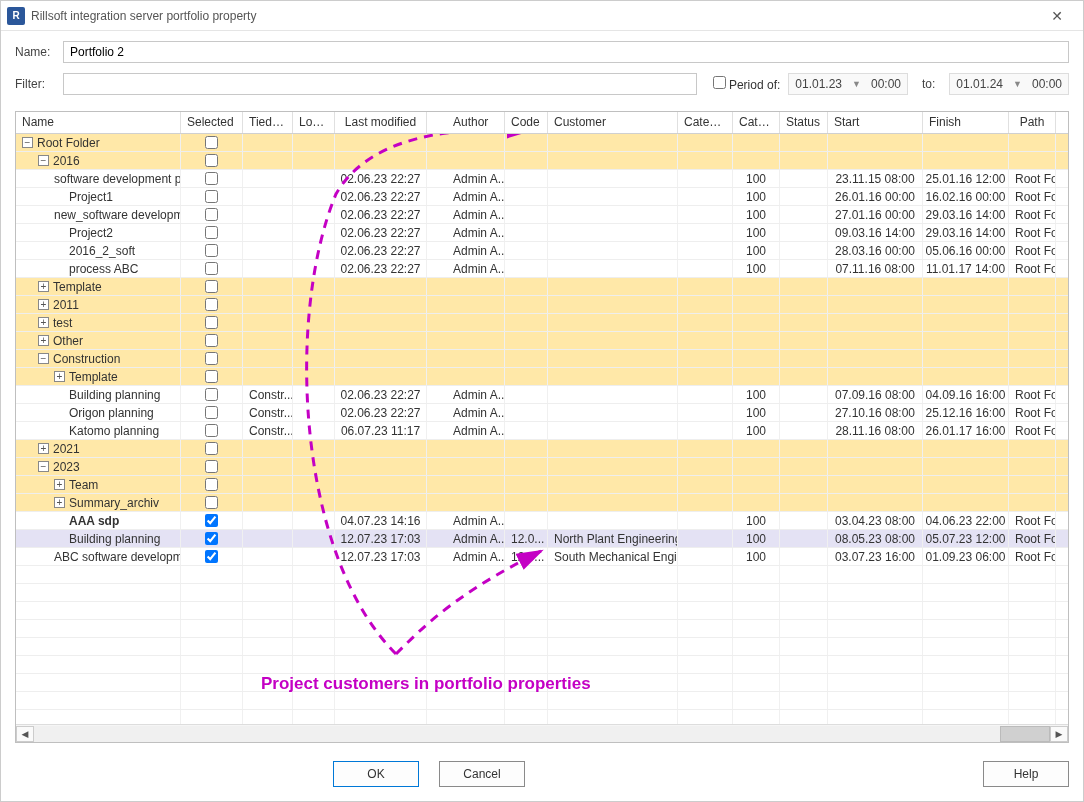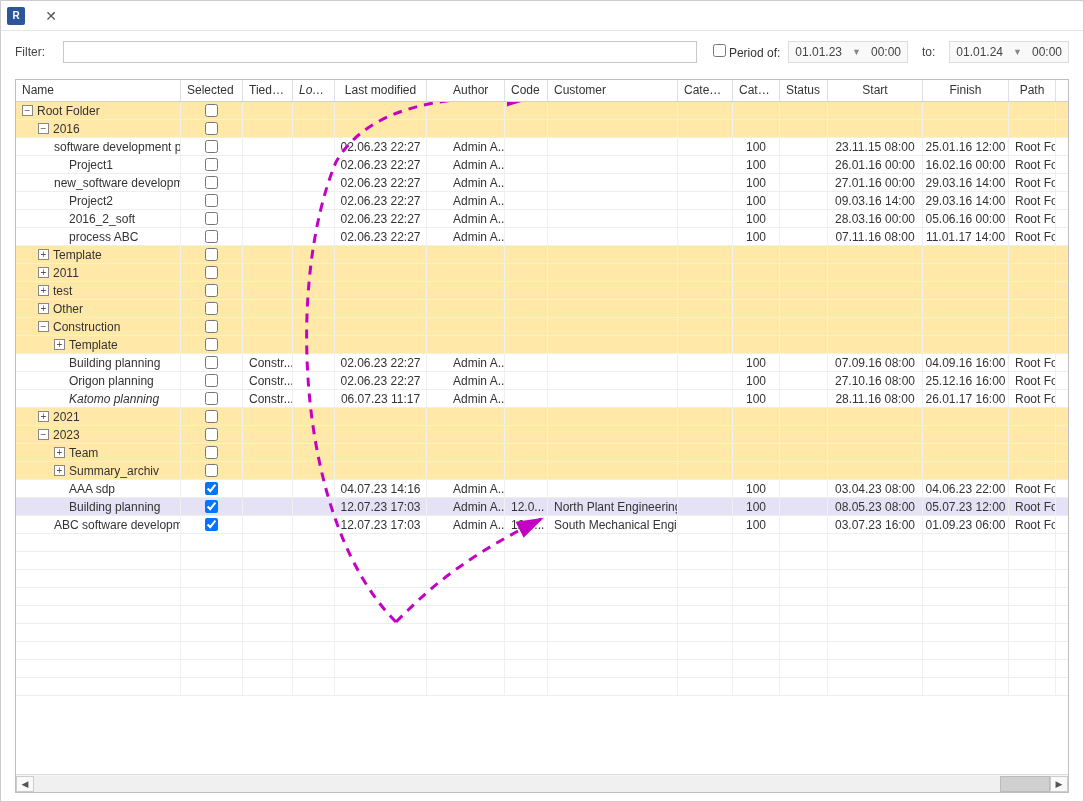--- a/index.html
+++ b/index.html
@@ -38,42 +38,47 @@
 .buttons .spacer { flex: 1; }
 .btn { min-width: 86px; height: 26px; border: 1px solid #8a8a8a; background: #fdfdfd; font-size: 12px; color: #333; display: flex; align-items: center; justify-content: center; }
 .btn.primary { border-color: #0078d7; }
 .annotation { position: absolute; left: 245px; top: 540px; color: #c400c4; font-size: 17px; font-weight: bold; pointer-events: none; }
 svg.overlay { position: absolute; left: 0; top: 0; pointer-events: none; }
 
 
 .c-name { width: 165px; }
 .c-sel { width: 62px; }
 .c-tied { width: 50px; }
-.c-lock { width: 42px; font-style: italic; }
+.c-lock { width: 42px; }
 .c-mod { width: 92px; }
 .c-auth { width: 58px; margin-left: 20px; }
 .c-code { width: 43px; }
 .c-cust { width: 130px; }
 .c-cat { width: 55px; }
 .c-prio { width: 47px; }
 .c-stat { width: 48px; }
 .c-start { width: 95px; }
 .c-finish { width: 86px; }
 .c-path { width: 47px; }
 </style>
 </head>
 <body>
 
 <div class="window">
   <div class="titlebar">
     <div class="app-icon">R</div>
+    <div class="titlebar-title">Rillsoft integration server portfolio property</div>
     <div class="titlebar-close">✕</div>
   </div>
 
   <div class="form-area">
+    <div class="row">
+      <div class="lbl">Name:</div>
+      <input class="text-input" value="Portfolio 2" style="">
+    </div>
     <div class="row filter-row">
       <div class="lbl">Filter:</div>
       <input class="text-input" style="max-width: 658px;">
       <label class="period-check">
         <input type="checkbox" style="">
         <span>Period of:</span>
       </label>
       <div class="date-seg">
         <span>01.01.23</span>
         <span class="drop">▼</span>
@@ -94,22 +99,22 @@
       <div class="gh c-sel">Selected</div>
       <div class="gh c-tied">Tied to...</div>
       <div class="gh c-lock">Lock...</div>
       <div class="gh c-mod" style="text-align:center">Last modified</div>
       <div class="gh c-auth">Author</div>
       <div class="gh c-code">Code</div>
       <div class="gh c-cust">Customer</div>
       <div class="gh c-cat">Category</div>
       <div class="gh c-prio">Category</div>
       <div class="gh c-stat">Status</div>
-      <div class="gh c-start" style="text-align:center">Start</div>
-      <div class="gh c-finish" style="text-align:center">Finish</div>
+      <div class="gh c-start" style="text-align:left">Start</div>
+      <div class="gh c-finish" style="text-align:left">Finish</div>
       <div class="gh c-path" style="text-align:center">Path</div>
     </div>
     <div class="grid-body" id="grid-body">
         <div class="grow folder">
           <div class="gc c-name" style="padding-left: 6px;">
             <span class="tree-toggle">−</span>
             <span>Root Folder</span>
           </div>
           <div class="gc c-sel center">
             <input type="checkbox" style="">
@@ -436,21 +441,21 @@
           <div class="gc c-code"></div>
           <div class="gc c-cust"></div>
           <div class="gc c-cat"></div>
           <div class="gc c-prio center">100</div>
           <div class="gc c-stat"></div>
           <div class="gc c-start center">27.10.16 08:00</div>
           <div class="gc c-finish center">25.12.16 16:00</div>
           <div class="gc c-path">Root Fold</div>
         </div>
         <div class="grow">
-          <div class="gc c-name" style="padding-left: 38px; font-style: italic;">
+          <div class="gc c-name" style="padding-left: 38px;">
             <span style="width: 15px; display: inline-block;"></span>
             <span>Katomo planning</span>
           </div>
           <div class="gc c-sel center">
             <input type="checkbox" style="">
           </div>
           <div class="gc c-tied">Constr...</div>
           <div class="gc c-lock"></div>
           <div class="gc c-mod center">06.07.23 11:17</div>
           <div class="gc c-auth">Admin A...</div>
@@ -541,21 +546,21 @@
           <div class="gc c-code"></div>
           <div class="gc c-cust"></div>
           <div class="gc c-cat"></div>
           <div class="gc c-prio center"></div>
           <div class="gc c-stat"></div>
           <div class="gc c-start center"></div>
           <div class="gc c-finish center"></div>
           <div class="gc c-path"></div>
         </div>
         <div class="grow">
-          <div class="gc c-name" style="padding-left: 38px;">
+          <div class="gc c-name" style="padding-left: 38px; font-weight: bold;">
             <span style="width: 15px; display: inline-block;"></span>
             <span>AAA sdp</span>
           </div>
           <div class="gc c-sel center">
             <input type="checkbox" checked="" style="">
           </div>
           <div class="gc c-tied"></div>
           <div class="gc c-lock"></div>
           <div class="gc c-mod center">04.07.23 14:16</div>
           <div class="gc c-auth">Admin A...</div>
@@ -756,23 +761,31 @@
         </div>
       <svg class="overlay" width="1054" height="600">
         <defs>
           <marker id="ah" markerWidth="10" markerHeight="10" refX="8" refY="3" orient="auto">
             <path d="M0,0 L9,3 L0,6 Z" fill="#c400c4"></path>
           </marker>
         </defs>
         <path d="M 380 520 C 280 420, 270 180, 320 60 C 360 -10, 470 -5, 515 -4" stroke="#c400c4" stroke-width="3" stroke-dasharray="9 7" fill="none" marker-end="url(#ah)"></path>
         <path d="M 380 520 C 410 490, 440 460, 525 417" stroke="#c400c4" stroke-width="3" stroke-dasharray="9 7" fill="none" marker-end="url(#ah)"></path>
       </svg>
+      <div class="annotation">Project customers in portfolio properties</div>
     </div>
     <div class="hscroll">
       <div class="ar">◀</div>
       <div class="track">
           <div class="thumb"></div>
         </div>
       <div class="ar">▶</div>
     </div>
   </div>
 
+  <div class="buttons">
+    <div class="spacer"></div>
+    <button class="btn primary" style="margin-left:-120px">OK</button>
+    <button class="btn">Cancel</button>
+    <div class="spacer"></div>
+    <button class="btn">Help</button>
+  </div>
 </div>
 
 </body></html>

